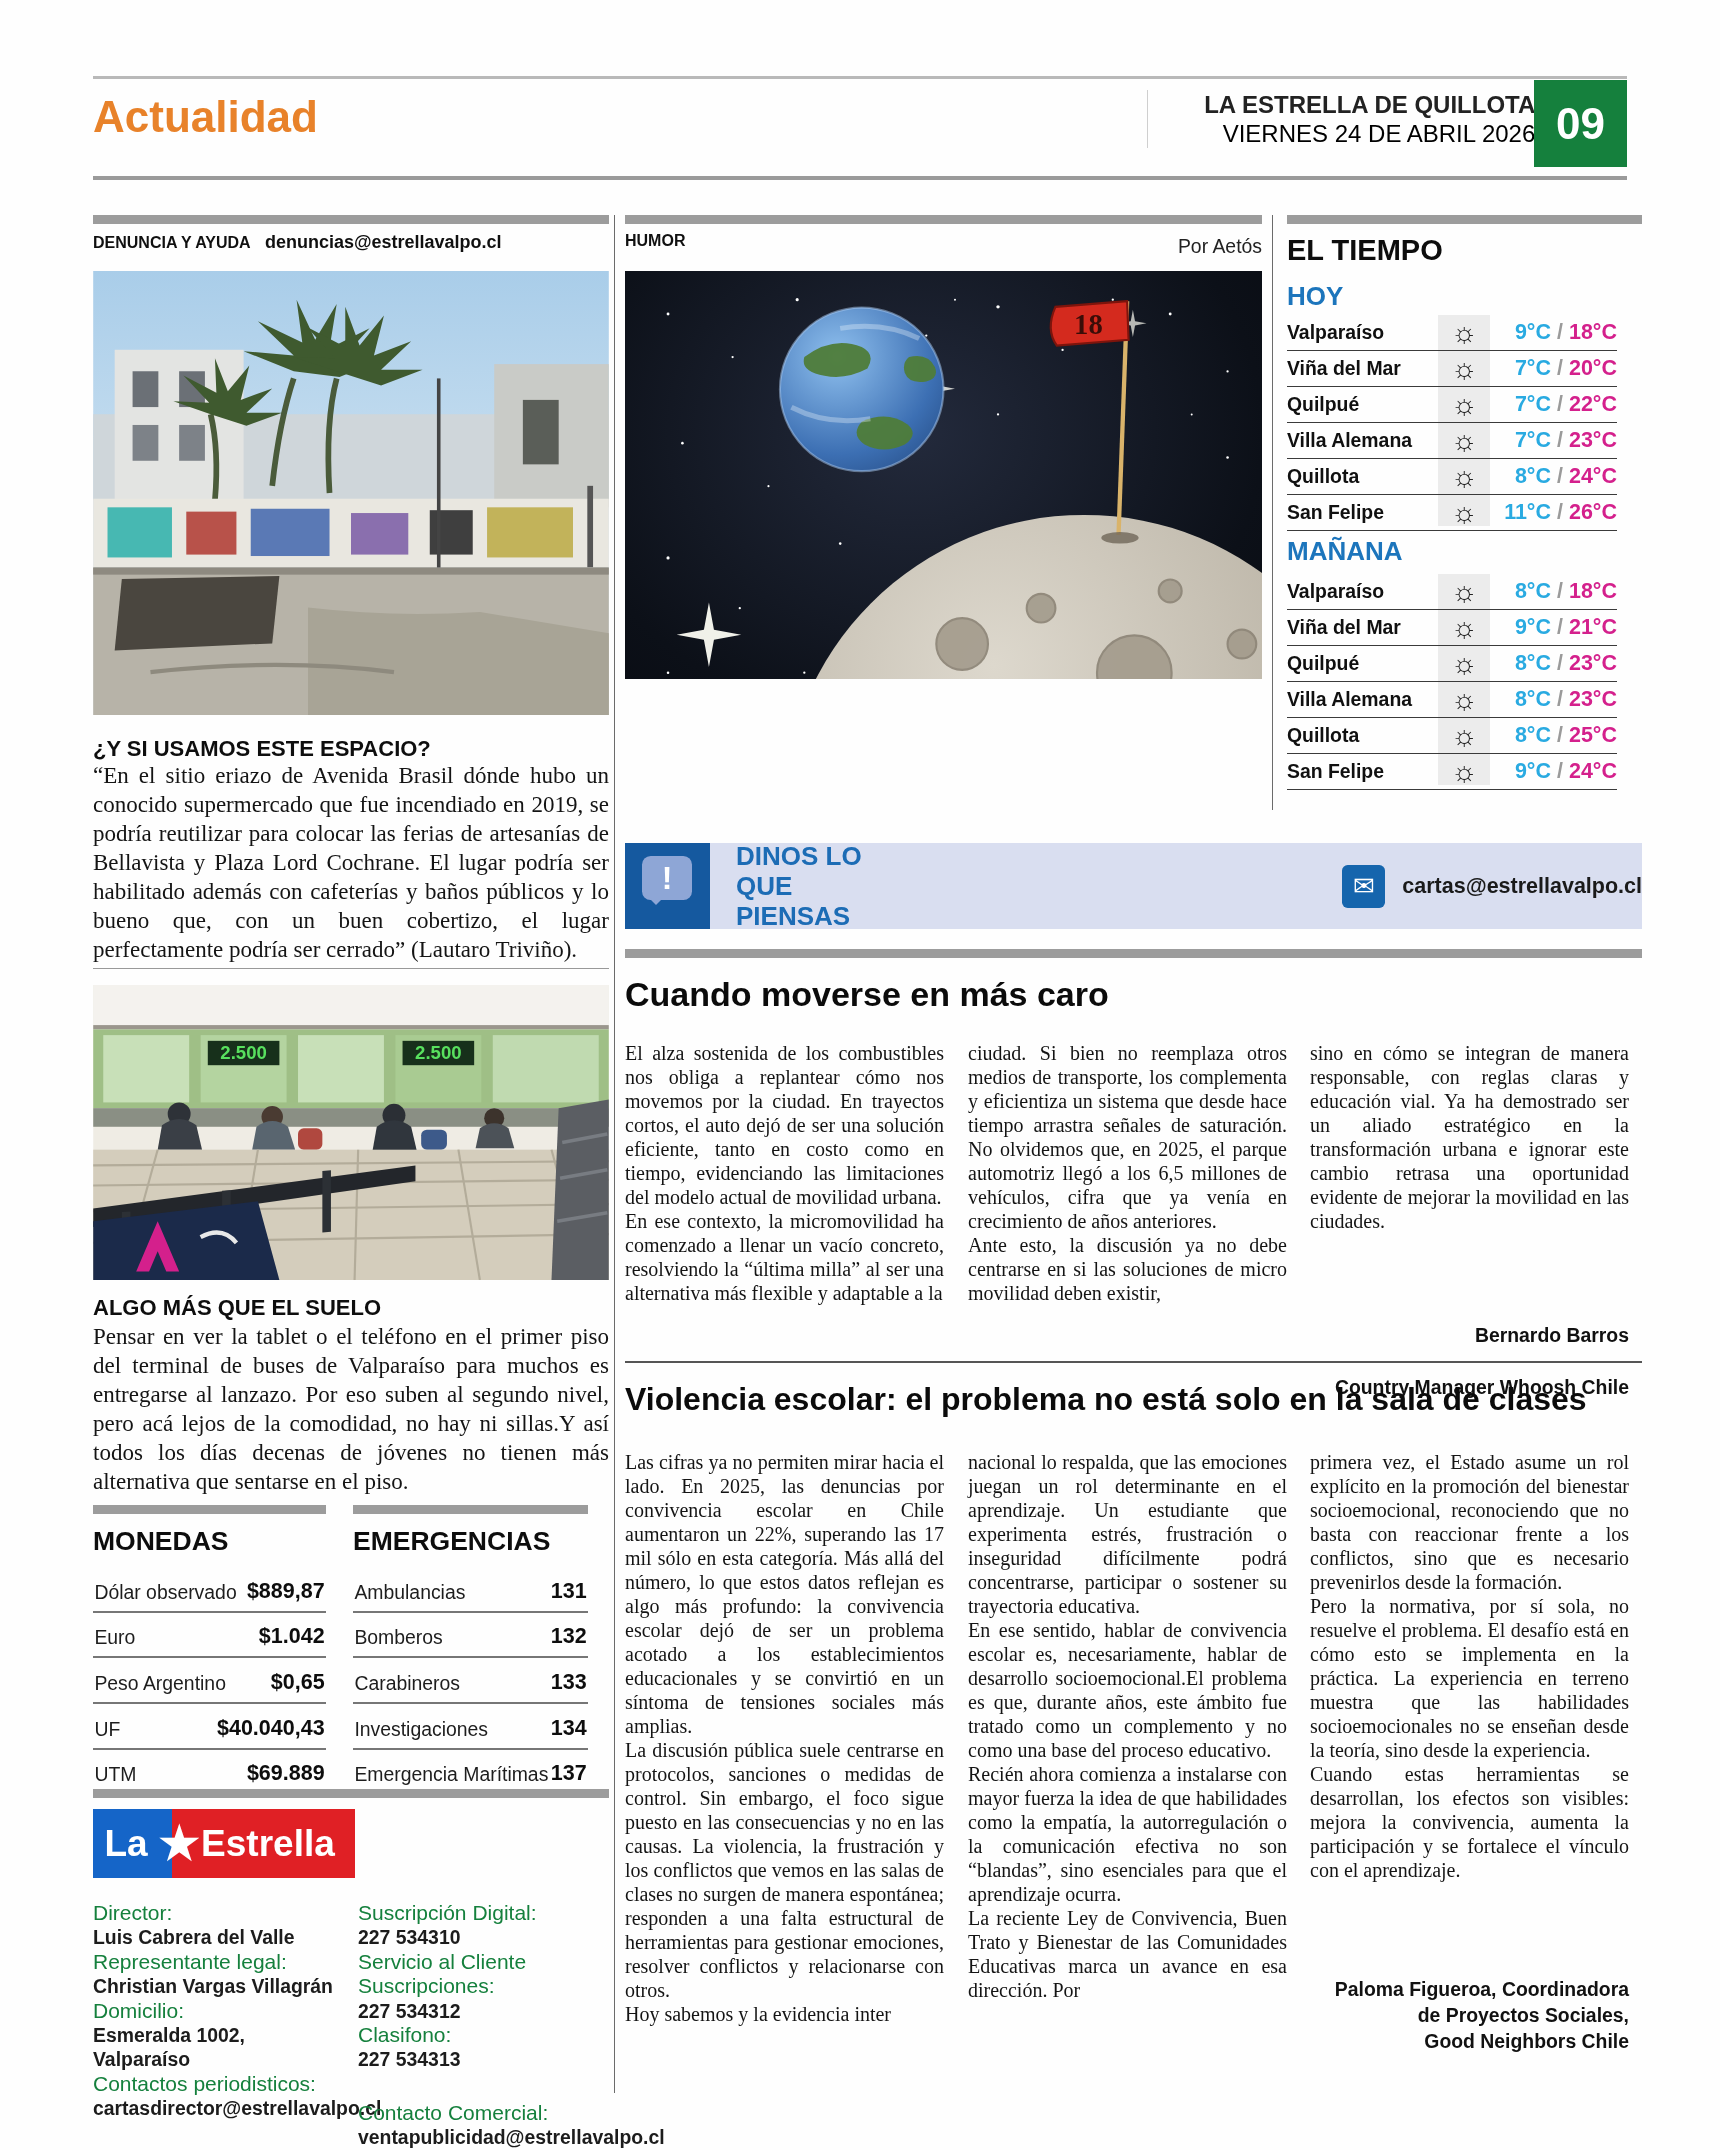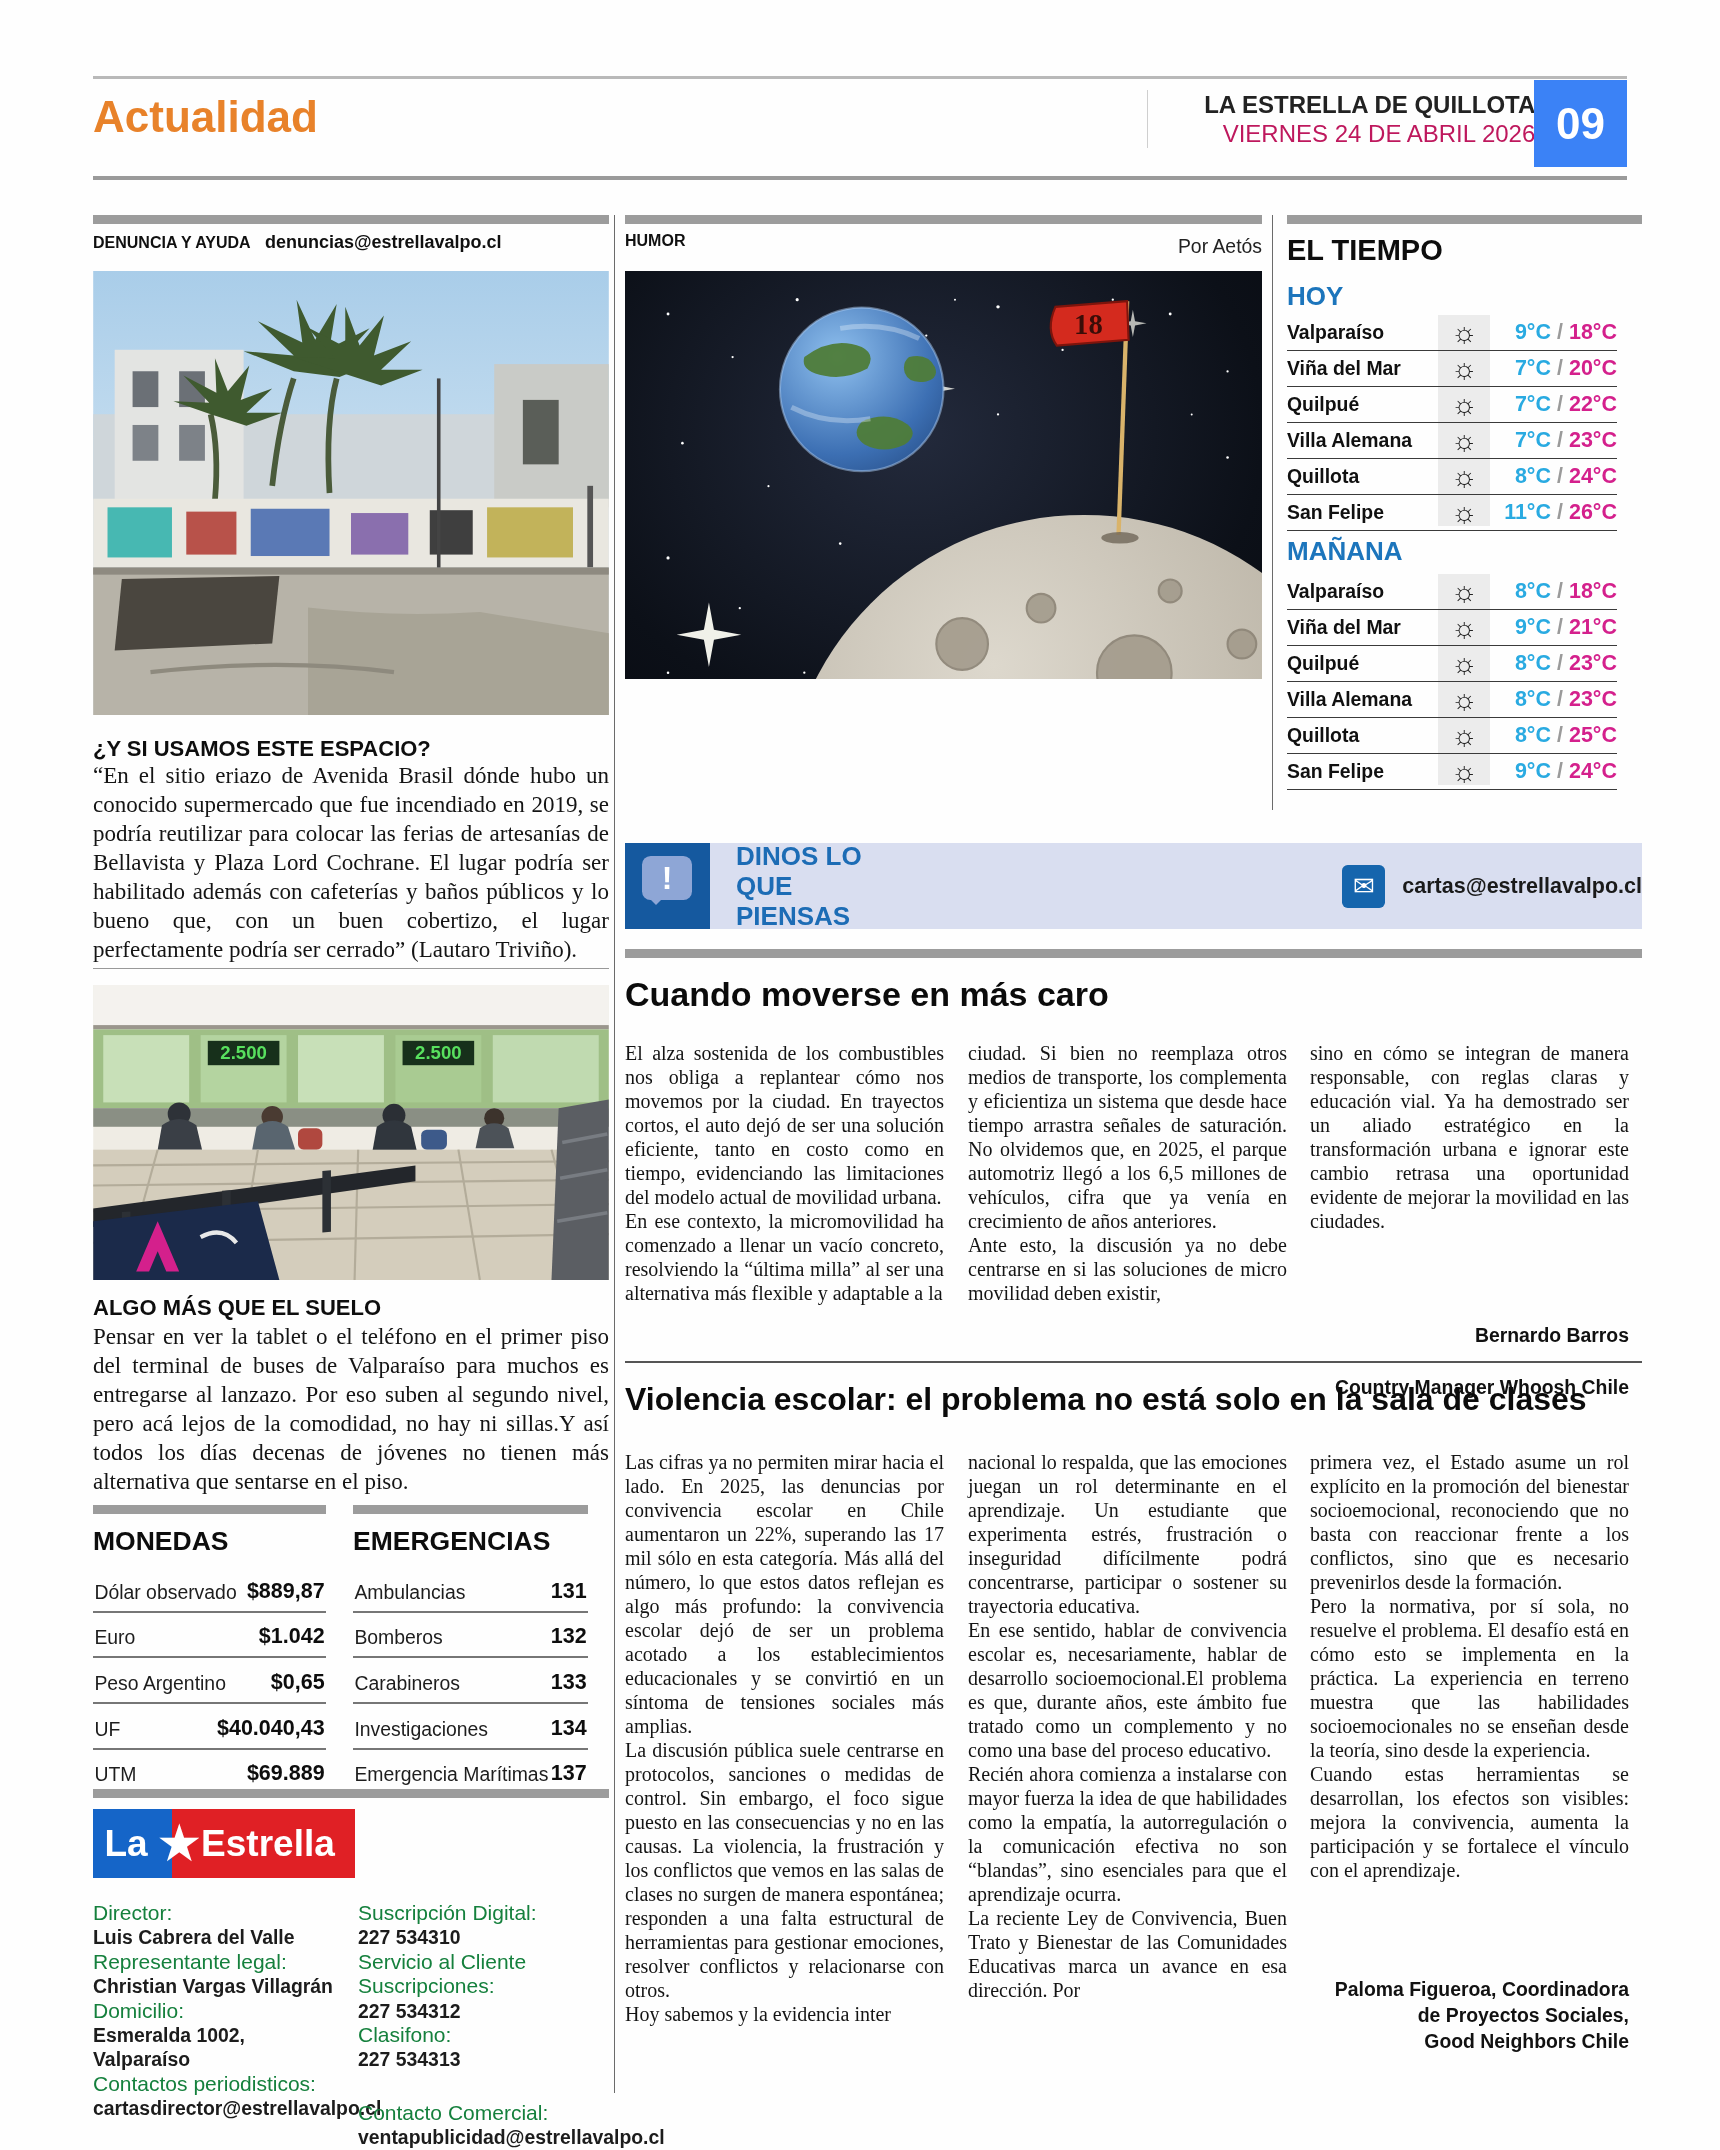--- a/index.html
+++ b/index.html
@@ -4,22 +4,22 @@
 <style>
   html,body{margin:0;padding:0;background:#e8e8e8;}
   .page{position:relative;width:1721px;height:2151px;background:#fefefe;overflow:hidden;
         font-family:"Liberation Sans",sans-serif;color:#161616;}
   .abs{position:absolute;}
   .bar{background:#9c9c9c;height:9.3px;}
   .hairline{background:#b9b9b9;}
   
   .section-name{font-weight:bold;font-size:44px;color:#e8822a;letter-spacing:0;}
   .paper-name{font-weight:bold;font-size:24px;color:#222;text-align:right;line-height:29px;}
-  .paper-date{font-weight:normal;font-size:24px;color:#be185d;text-align:right;line-height:29px;}
-  .pagenum-box{background:#3b82f6;color:#fff;font-weight:bold;font-size:44px;
+  .paper-date{font-weight:normal;font-size:24px;color:#000000;text-align:right;line-height:29px;}
+  .pagenum-box{background:#15803d;color:#fff;font-weight:bold;font-size:44px;
                display:flex;align-items:center;justify-content:center;}
   
   .sec-title{font-weight:bold;font-size:16px;color:#101010;}
   .sec-email{font-weight:bold;font-size:18px;color:#101010;}
   .byline{font-size:19.4px;color:#222;}
   
   .railP{font-family:"Liberation Serif",serif;font-size:23px;line-height:29px;
          text-align:justify;color:#141414;white-space:pre-line;}
   .railH{font-weight:bold;font-size:22px;color:#0e0e0e;}
   

